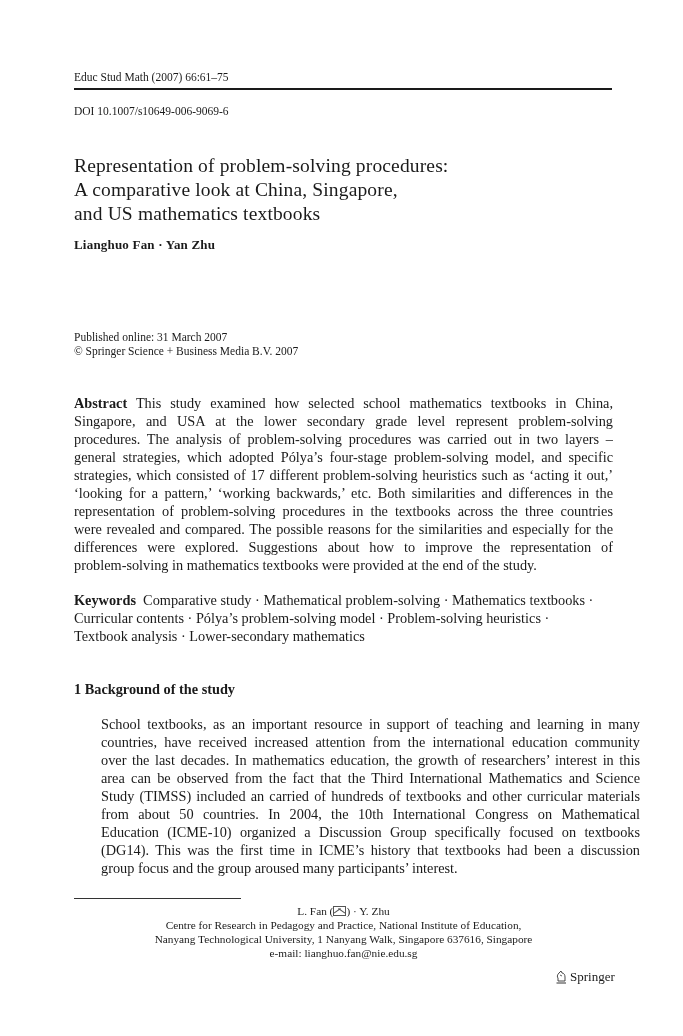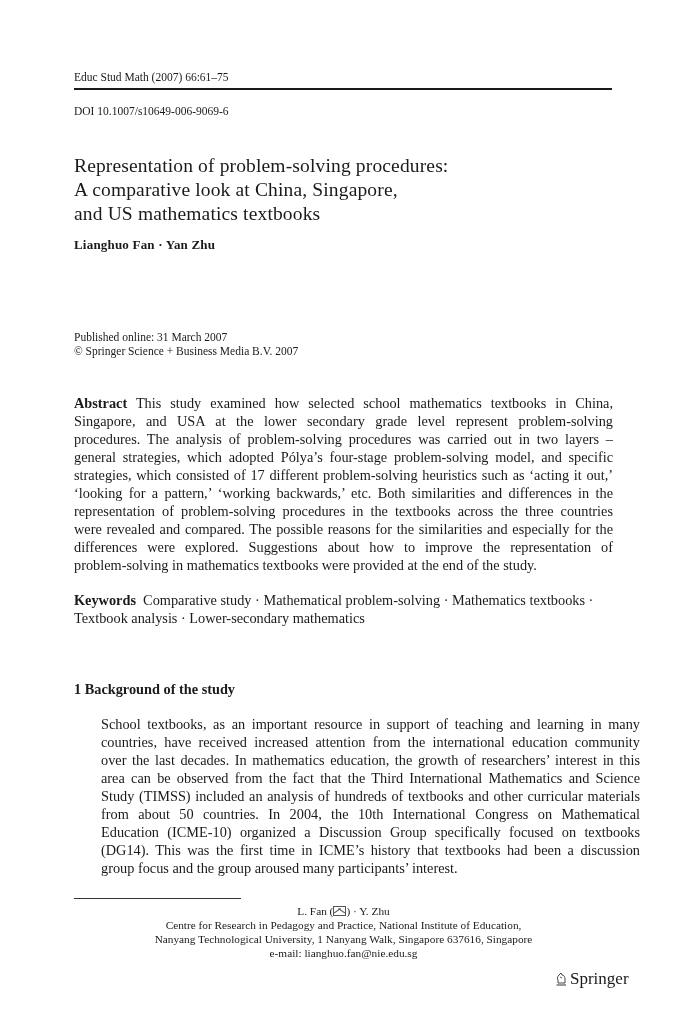--- a/index.html
+++ b/index.html
@@ -17,21 +17,21 @@
     .para { font-size: 14.3px; line-height: 18px; text-align: justify; }
     #abstract { top: 394px; }
     #keywords { top: 591px; font-size: 14.3px; line-height: 18px; }
     .kw-line { white-space: nowrap; }
     #section-heading { top: 681px; font-size: 14.3px; font-weight: bold; }
     #body-para { top: 715px; margin-left: 27px; }
     #footnote-rule { position: absolute; left: 74px; top: 898px; width: 167px; height: 1px; background: #333; }
     #footnote { top: 904px; font-size: 11.3px; line-height: 14px; text-align: center; }
     .line { display: block; }
     .just { text-align: justify; text-align-last: justify; display: block; }
-    #publisher { position: absolute; left: 555px; top: 969px; font-size: 17px; display: flex; align-items: center; gap: 3px; }
+    #publisher { position: absolute; left: 555px; top: 969px; font-size: 13px; display: flex; align-items: center; gap: 3px; }
     .knight { width: 12px; height: 14px; }
     .envelope { display: inline-block; width: 11px; height: 8px; border: 1px solid #555; position: relative; vertical-align: -1px; overflow: hidden; }
     .envelope:before, .envelope:after { content: ""; position: absolute; top: -4px; width: 8px; height: 8px; border-bottom: 1px solid #555; }
     .envelope:before { left: -3px; transform: rotate(-35deg); border-right: none; }
     .envelope:after { right: -3px; transform: rotate(35deg); }
     b { font-weight: bold; }
   </style>
 </head>
 <body>
 
@@ -62,31 +62,32 @@
   <span class="just">strategies, which consisted of 17 different problem-solving heuristics such as ‘acting it out,’</span>
   <span class="just">‘looking for a pattern,’ ‘working backwards,’ etc. Both similarities and differences in the</span>
   <span class="just">representation of problem-solving procedures in the textbooks across the three countries</span>
   <span class="just">were revealed and compared. The possible reasons for the similarities and especially for the</span>
   <span class="just">differences were explored. Suggestions about how to improve the representation of</span>
   <span class="line">problem-solving in mathematics textbooks were provided at the end of the study.</span>
 </div>
 
 <div id="keywords" class="abs">
   <span class="line kw-line"><b>Keywords</b>&nbsp;&nbsp;<span>Comparative study · Mathematical problem-solving · Mathematics textbooks ·</span></span>
+  <span class="line kw-line">Curricular contents · Pólya’s problem-solving model · Problem-solving heuristics ·</span>
   <span class="line kw-line">Textbook analysis · Lower-secondary mathematics</span>
 </div>
 
 <div id="section-heading" class="abs">1 Background of the study</div>
 
 <div id="body-para" class="abs para">
   <span class="just">School textbooks, as an important resource in support of teaching and learning in many</span>
   <span class="just">countries, have received increased attention from the international education community</span>
   <span class="just">over the last decades. In mathematics education, the growth of researchers’ interest in this</span>
   <span class="just">area can be observed from the fact that the Third International Mathematics and Science</span>
-  <span class="just">Study (TIMSS) included an analysis of hundreds of textbooks and other curricular materials</span>
+  <span class="just">Study (TIMSS) included an carried of hundreds of textbooks and other curricular materials</span>
   <span class="just">from about 50 countries. In 2004, the 10th International Congress on Mathematical</span>
   <span class="just">Education (ICME-10) organized a Discussion Group specifically focused on textbooks</span>
   <span class="just">(DG14). This was the first time in ICME’s history that textbooks had been a discussion</span>
   <span class="line">group focus and the group aroused many participants’ interest.</span>
 </div>
 
 <div id="footnote-rule"></div>
 <div id="footnote" class="abs">
   <div><span>L. Fan (</span><span class="envelope"></span><span>) · Y. Zhu</span></div>
   <div>Centre for Research in Pedagogy and Practice, National Institute of Education,</div>

